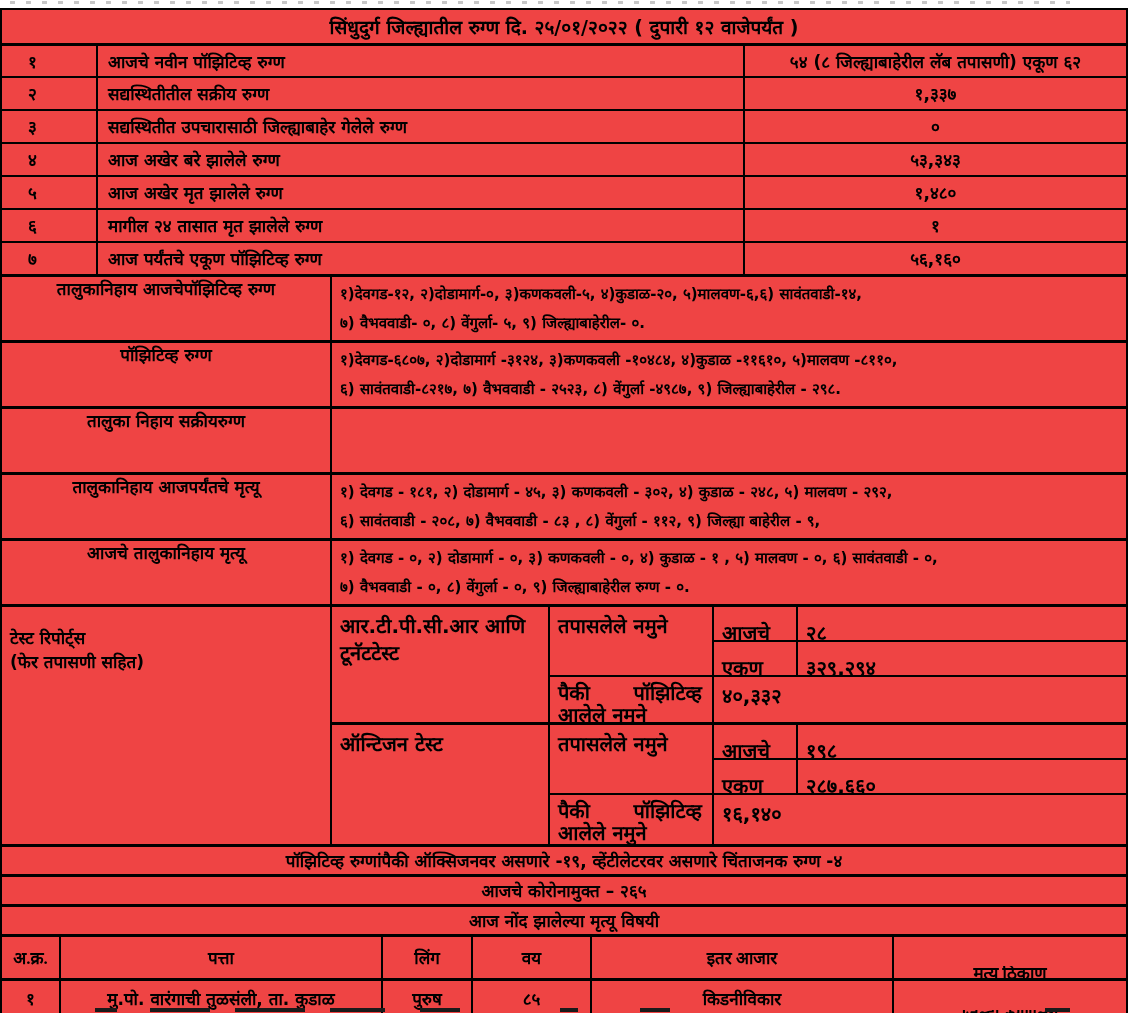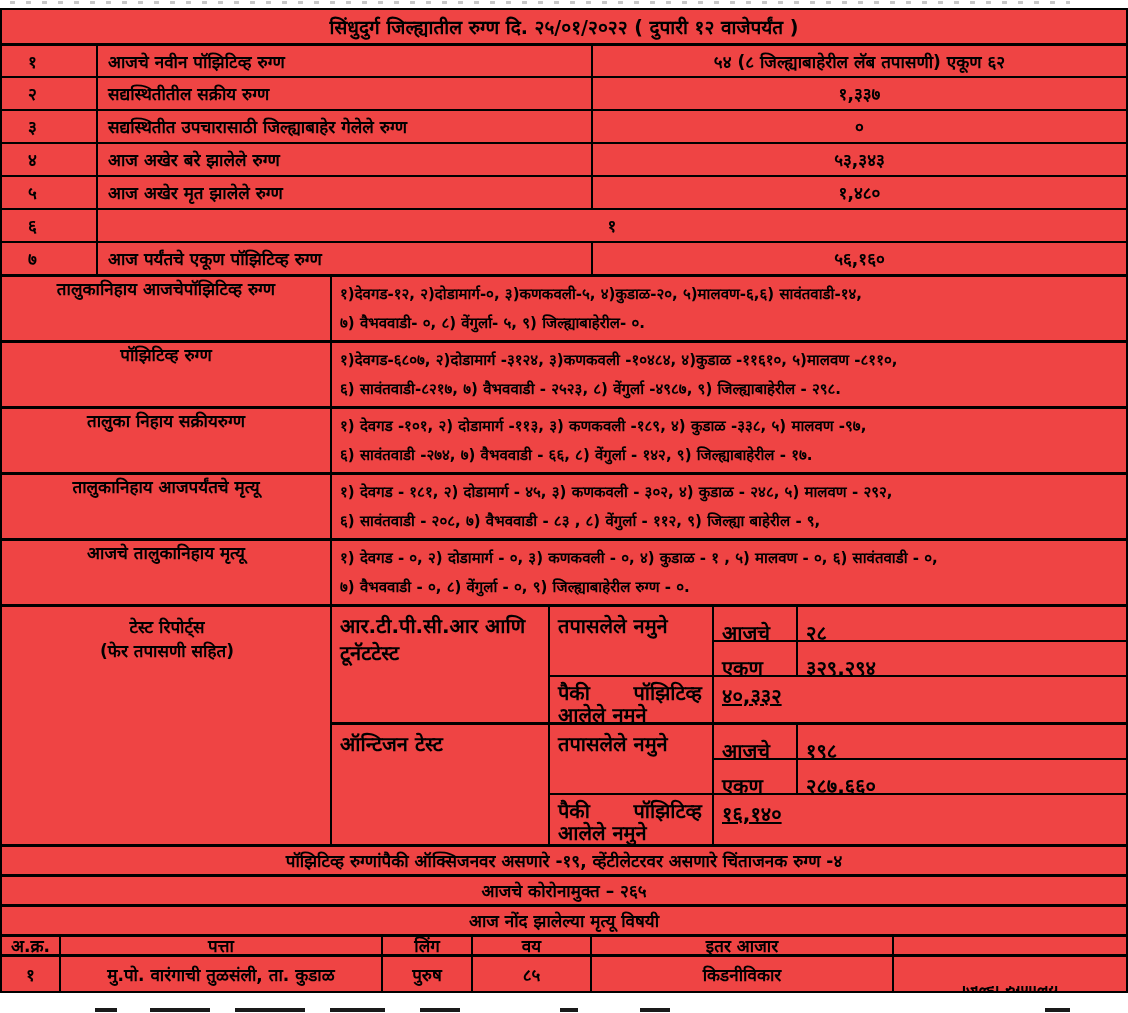--- a/index.html
+++ b/index.html
@@ -24,57 +24,57 @@
   }
 
   
   .hrow { height:33px; display:flex; align-items:center; justify-content:center;
           font-size:19px; letter-spacing:0; }
 
   
   .srow { display:flex; height:33px; border-top:2px solid #000; }
   .srow.bt3 { border-top-width:3px; }
   .c-num   { width:96px;  border-right:2px solid #000; display:flex; align-items:center; padding-left:26px; font-size:17px; }
-  .c-label { width:495px; border-right:2px solid #000; display:flex; align-items:center; padding-left:10px; font-size:17px; white-space:nowrap; overflow:hidden; }
+  .c-label { width:647px; border-right:2px solid #000; display:flex; align-items:center; padding-left:10px; font-size:17px; white-space:nowrap; overflow:hidden; }
   .c-value { flex:1; display:flex; align-items:center; justify-content:center; font-size:17px; white-space:nowrap; }
 
   
   .trow { display:flex; height:66px; border-top:3px solid #000; }
   .t-label { width:330px; border-right:2px solid #000; display:flex; flex-direction:row;
              justify-content:center; text-align:center; font-size:17px; line-height:24px; }
   .t-value { flex:1; display:flex; flex-direction:column; justify-content:center; padding-left:8px; }
   .t-value div { font-size:15px; line-height:29px; white-space:nowrap; overflow:hidden; }
 
   
   .tests {
     display:grid; border-top:3px solid #000;
     grid-template-columns:330px 218px 164px 84px 1fr;
     grid-template-rows:35px 35px 48px 35px 35px 49px;
   }
   .tests .cell { border-right:2px solid #000; border-bottom:2px solid #000;
                  font-size:20px; padding:5px 6px 0 8px; overflow:hidden; }
-  .tests .lab   { grid-column:1; grid-row:1/7; border-bottom:none; text-align:center; padding-top:8px; line-height:24px; font-size:17px; }
+  .tests .lab   { grid-column:1; grid-row:1/7; border-bottom:none; text-align:left; padding-top:19px; line-height:24px; font-size:17px; }
   .tests .tname1 { grid-column:2; grid-row:1/4; border-bottom:3px solid #000; }
   .tests .tname2 { grid-column:2; grid-row:4/7; border-bottom:none; }
   .tests .tested1 { grid-column:3; grid-row:1/3; }
   .tests .tested2 { grid-column:3; grid-row:4/6; }
   .tests .r3 { border-bottom:3px solid #000; }
   .tests .r6 { border-bottom:none; }
   .tests .lastcol { border-right:none; }
-  .tests .posval { grid-column:4/6; border-right:none;text-decoration:underline; }
+  .tests .posval { grid-column:4/6; border-right:none; }
   .tests .poslab { text-align:justify; padding-right:10px; line-height:22px; }
   .tests .vmid { display:flex; align-items:center; padding-top:18px; }
 
   
   .frow { height:30px; border-top:3px solid #000; display:flex; align-items:center;
           justify-content:center; font-size:17px; white-space:nowrap; }
 
   
   .drow { display:flex; border-top:3px solid #000; }
-  .dhead { height:20px; }
+  .dhead { height:44px;font-family:Liberation Serif, serif; }
   .ddata { height:37px; }
   .drow > div { border-right:2px solid #000; display:flex; align-items:center;
                 justify-content:center; font-size:17px; white-space:nowrap; overflow:hidden; }
   .drow > div:last-child { border-right:none;margin-top:29px; }
   .d1 { width:59px; } .d2 { width:322px; } .d3 { width:90px; }
   .d4 { width:119px; } .d5 { width:302px; } .d6 { flex:1; }
 
   
   .bottom-fragment { position:absolute; left:0; top:1008px; width:1128px; height:5px; }
   .bottom-fragment span { position:absolute; top:0; height:4px; background:#1a1a1a; display:block; }
@@ -109,20 +109,21 @@
       <div class="c-label">आज अखेर बरे झालेले रुग्ण</div>
       <div class="c-value">५३,३४३</div>
     </div>
     <div class="srow">
       <div class="c-num">५</div>
       <div class="c-label">आज अखेर मृत झालेले रुग्ण</div>
       <div class="c-value">१,४८०</div>
     </div>
     <div class="srow">
       <div class="c-num">६</div>
+      <div class="c-label">मागील २४ तासात मृत झालेले रुग्ण</div>
       <div class="c-value">१</div>
     </div>
     <div class="srow">
       <div class="c-num">७</div>
       <div class="c-label">आज पर्यंतचे एकूण पॉझिटिव्ह रुग्ण</div>
       <div class="c-value">५६,१६०</div>
     </div>
 
     <div class="trow">
       <div class="t-label">
@@ -140,24 +141,20 @@
       </div>
       <div class="t-value">
         <div>१)देवगड-६८०७, २)दोडामार्ग -३१२४, ३)कणकवली -१०४८४, ४)कुडाळ -११६१०, ५)मालवण -८११०,</div>
         <div>६) सावंतवाडी-८२१७, ७) वैभववाडी - २५२३, ८) वेंगुर्ला -४९८७, ९) जिल्ह्याबाहेरील - २९८.</div>
       </div>
     </div>
     <div class="trow">
       <div class="t-label">
         <div>तालुका निहाय सक्रीय</div>
         <div>रुग्ण</div>
-      </div>
-      <div class="t-value">
-        <div>१) देवगड -१०१, २) दोडामार्ग -११३, ३) कणकवली -१८९, ४) कुडाळ -३३८, ५) मालवण -९७,</div>
-        <div>६) सावंतवाडी -२७४, ७) वैभववाडी - ६६,  ८) वेंगुर्ला - १४२,  ९) जिल्ह्याबाहेरील - १७.</div>
       </div>
     </div>
     <div class="trow">
       <div class="t-label">
         <div>तालुकानिहाय  आजपर्यंत</div>
         <div>चे  मृत्यू</div>
       </div>
       <div class="t-value">
         <div>१) देवगड - १८१,  २) दोडामार्ग - ४५, ३) कणकवली - ३०२, ४) कुडाळ - २४८, ५) मालवण - २९२,</div>
         <div>६) सावंतवाडी - २०८, ७) वैभववाडी - ८३ , ८) वेंगुर्ला - ११२, ९) जिल्ह्या बाहेरील - ९,</div>

